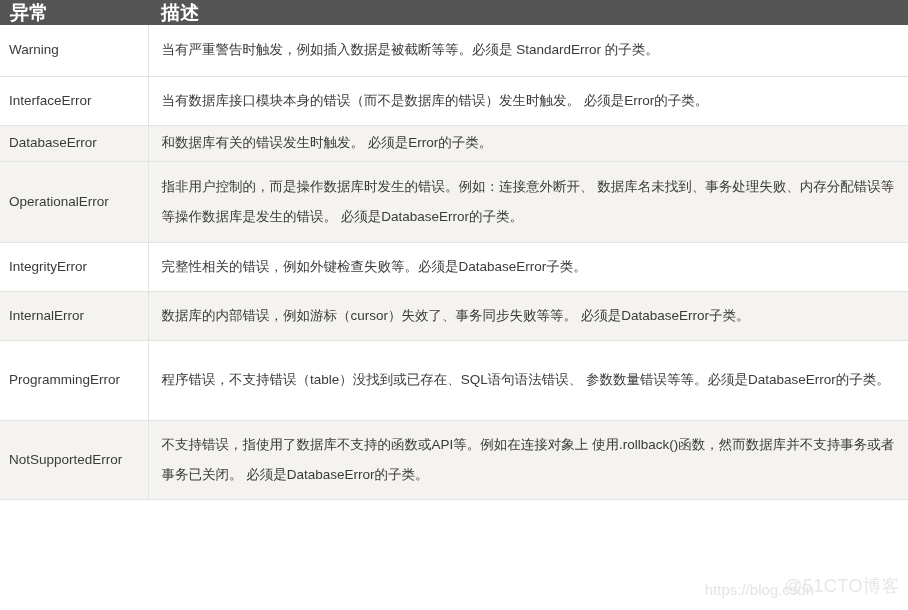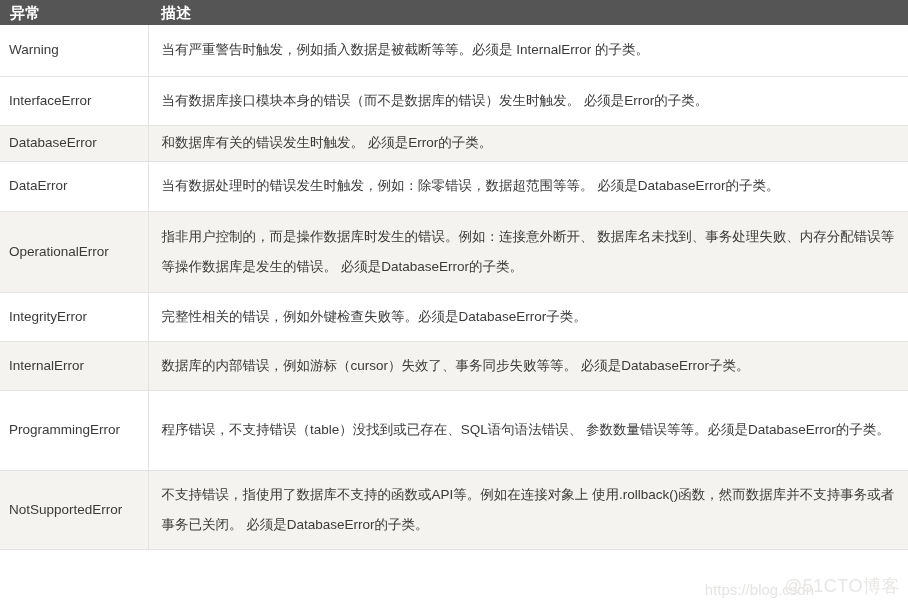--- a/index.html
+++ b/index.html
@@ -28,21 +28,21 @@
     color: #333333;
   }
 
   table.exc-table col.col-exc { width: 148px; }
   table.exc-table col.col-desc { width: 760px; }
 
   thead th {
     background: #555555;
     color: #ffffff;
     font-weight: bold;
-    font-size: 15px;
+    font-size: 19px;
     text-align: left;
     height: 25px;
     line-height: 25px;
     padding: 0 0 0 10px;
     border: none;
     vertical-align: middle;
     letter-spacing: 0.2px;
   }
   thead th.th-desc { padding-left: 13px; }
 
@@ -122,38 +122,34 @@
     <thead>
       <tr>
         <th class="th-exc">异常</th>
         <th class="th-desc">描述</th>
       </tr>
     </thead>
     <tbody>
 
       <tr class="row-odd h-51">
         <td class="cell-exc">Warning</td>
-        <td class="cell-desc">当有严重警告时触发，例如插入数据是被截断等等。必须是 InternalError 的子类。</td>
+        <td class="cell-desc">当有严重警告时触发，例如插入数据是被截断等等。必须是 StandardError 的子类。</td>
       </tr>
 
 
       <tr class="row-odd h-49">
         <td class="cell-exc">InterfaceError</td>
         <td class="cell-desc">当有数据库接口模块本身的错误（而不是数据库的错误）发生时触发。 必须是Error的子类。</td>
       </tr>
 
       <tr class="row-even h-48">
         <td class="cell-exc">DatabaseError</td>
         <td class="cell-desc">和数据库有关的错误发生时触发。 必须是Error的子类。</td>
       </tr>
 
-      <tr class="row-odd h-50">
-        <td class="cell-exc">DataError</td>
-        <td class="cell-desc">当有数据处理时的错误发生时触发，例如：除零错误，数据超范围等等。 必须是DatabaseError的子类。</td>
-      </tr>
 
       <tr class="row-even h-81">
         <td class="cell-exc">OperationalError</td>
         <td class="cell-desc two-line">指非用户控制的，而是操作数据库时发生的错误。例如：连接意外断开、 数据库名未找到、事务处理失败、内存分配错误等等操作数据库是发生的错误。 必须是DatabaseError的子类。</td>
       </tr>
 
       <tr class="row-odd h-49">
         <td class="cell-exc">IntegrityError</td>
         <td class="cell-desc">完整性相关的错误，例如外键检查失败等。必须是DatabaseError子类。</td>
       </tr>

